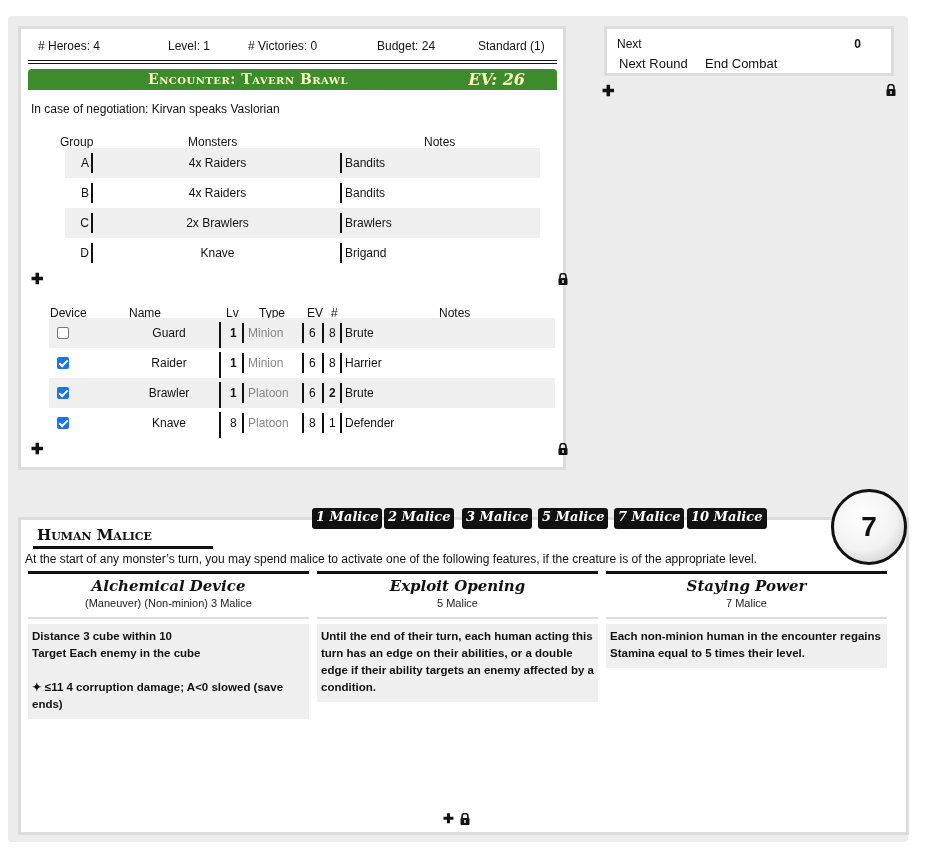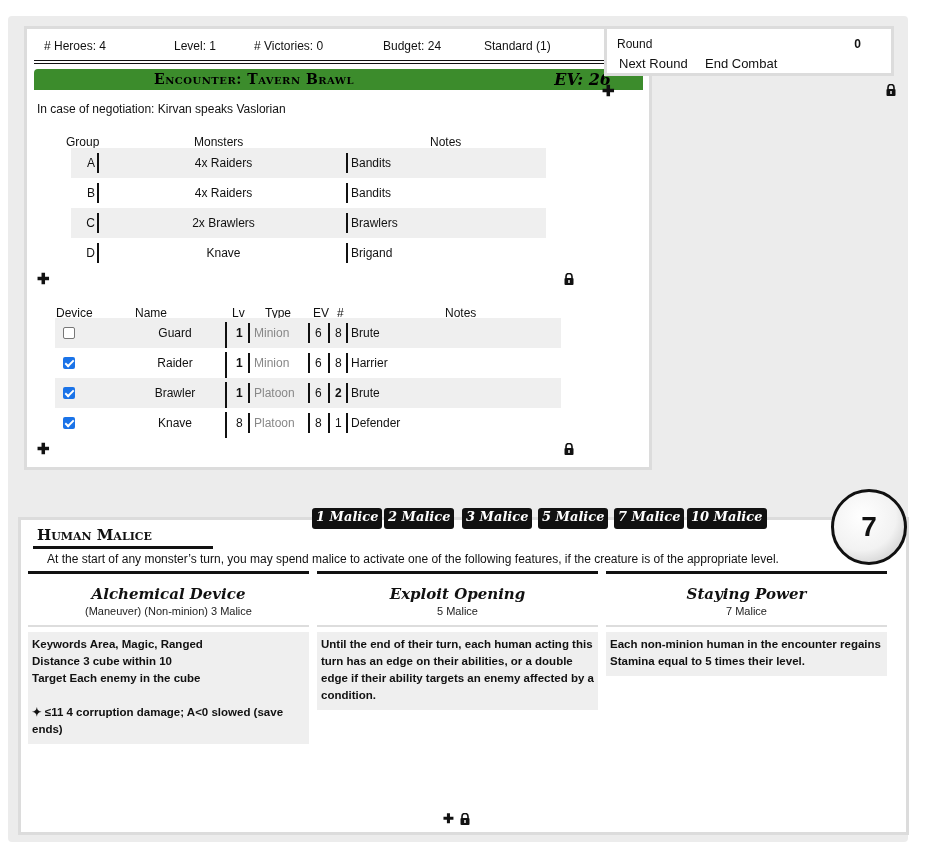--- a/index.html
+++ b/index.html
@@ -4,25 +4,25 @@
 <style>
   * { box-sizing: border-box; margin: 0; padding: 0; }
   html, body { width: 928px; height: 849px; background: #ffffff; overflow: hidden; }
   body { font-family: "Liberation Sans", sans-serif; font-size: 12px; color: #111; position: relative; }
 
   .outer { position: absolute; left: 8px; top: 16px; width: 900px; height: 826px; background: #ececec; border-radius: 4px; }
 
   .card { position: absolute; background: #fff; border: 3px solid #dcdcdc; }
 
   
-  #enc { left: 24px; top: 26px; width: 628px; height: 444px; }
+  #enc { left: 18px; top: 26px; width: 548px; height: 444px; }
   .stats { position: absolute; left: 0; top: 10px; width: 100%; height: 16px; font-size: 12px; }
   .stats span { position: absolute; top: 0; white-space: nowrap; }
   .dbl { position: absolute; left: 7px; right: 6px; top: 31px; height: 4px; border-top: 1.5px solid #111; border-bottom: 1.5px solid #111; }
-  .titlebar { position: absolute; left: 7px; right: 6px; top: 40px; height: 21px; background: #3c8c2c; border-radius: 4px 4px 0 0; color: #000000; font-family: "DejaVu Serif", serif; font-weight: bold; }
+  .titlebar { position: absolute; left: 7px; right: 6px; top: 40px; height: 21px; background: #3c8c2c; border-radius: 4px 4px 0 0; color: #fef9c3; font-family: "DejaVu Serif", serif; font-weight: bold; }
   .titlebar .t { position: absolute; left: 120px; top: 2px; font-size: 14px; font-variant: small-caps; letter-spacing: 0.5px; }
   .titlebar .ev { position: absolute; right: 32px; top: 1px; font-size: 16px; font-style: italic; }
   .negot { position: absolute; left: 10px; top: 73px; font-size: 12px; }
 
   .ghead { position: absolute; top: 106px; font-size: 12px; }
   .grow { position: absolute; left: 44px; width: 475px; height: 30px; }
   .grow.alt { background: #efefef; }
   .grow .letter { position: absolute; left: 10px; top: 8px; width: 14px; text-align: right; }
   .vbar { position: absolute; width: 2px; height: 20px; top: 5px; background: #111; }
   .grow .mon { position: absolute; left: 30px; width: 245px; top: 8px; text-align: center; }
@@ -44,28 +44,28 @@
   
   #round { left: 604px; top: 26px; width: 290px; height: 50px; }
   #round .lbl { position: absolute; left: 10px; top: 8px; }
   #round .val { position: absolute; right: 30px; top: 8px; }
   #round .btn { position: absolute; top: 27px; font-size: 13px; cursor: pointer; }
 
   
   #mal { left: 18px; top: 517px; width: 891px; height: 318px; border-right: none; }
   .mtitle { position: absolute; left: 16px; top: 6px; font-family: "DejaVu Serif", serif; font-variant: small-caps; font-weight: bold; font-size: 15px; }
   .mul { position: absolute; left: 12px; top: 26px; width: 180px; height: 3px; background: #111; }
-  .mdesc { position: absolute; left: 26px; top: 32px; font-size: 12px; white-space: nowrap; }
+  .mdesc { position: absolute; left: 4px; top: 32px; font-size: 12px; white-space: nowrap; }
   .tab { position: absolute; top: 0; height: 21px; background: #111; color: #fff; font-family: "DejaVu Serif", serif; font-style: italic; font-weight: bold; font-size: 13px; padding: 1px 4px; border-radius: 3px; white-space: nowrap; cursor: pointer; }
 
   .pool { position: absolute; left: 831px; top: 489px; width: 76px; height: 76px; border-radius: 50%; border: 3px solid #111; background: radial-gradient(circle at 40% 35%, #ffffff 0%, #f2f2f2 55%, #bdbdbd 100%); font-size: 28px; font-weight: bold; text-align: center; line-height: 70px; }
 
   .col { position: absolute; top: 51px; width: 281px; }
   .col .topbar { height: 3px; background: #111; }
-  .col .name { text-align: center; font-family: "DejaVu Serif", serif; font-style: italic; font-weight: bold; font-size: 15px; margin-top: 11px; height: 20px; }
+  .col .name { text-align: center; font-family: "DejaVu Serif", serif; font-style: italic; font-weight: bold; font-size: 15px; margin-top: 3px; height: 20px; }
   .col .cost { text-align: center; font-size: 11px; height: 18px; color: #222; }
   .col .sep { height: 2px; background: #ddd; margin-top: 2px; }
   .col .body { background: #efefef; margin-top: 5px; padding: 4px 4px 6px 4px; font-size: 11.5px; font-weight: bold; line-height: 17px; }
   .col .body div { white-space: normal; }
 </style>
 </head>
 <body>
 
 <div class="outer"></div>
 
@@ -191,21 +191,21 @@
 
   <span class="plus" style="left:10px;top:412px">✚</span>
   <svg class="lock" style="left:537px;top:414px" viewBox="0 0 10 12">
       <path d="M2 5V3.5a3 3 0 0 1 6 0V5" fill="none" stroke="#111" stroke-width="1.6"></path>
       <rect x="0.5" y="5" width="9" height="7" rx="1" fill="#111"></rect>
       <rect x="4.3" y="7" width="1.4" height="3" fill="#fff"></rect>
     </svg>
 </div>
 
 <div class="card" id="round">
-  <span class="lbl">Round</span>
+  <span class="lbl">Next</span>
   <span class="val" style="font-weight:bold">0</span>
   <span class="btn" style="left:12px">Next Round</span>
   <span class="btn" style="left:98px">End Combat</span>
 </div>
 <span class="plus" style="left:602px;top:83px">✚</span>
 <svg class="lock" style="left:886px;top:84px" viewBox="0 0 10 12">
     <path d="M2 5V3.5a3 3 0 0 1 6 0V5" fill="none" stroke="#111" stroke-width="1.6"></path>
     <rect x="0.5" y="5" width="9" height="7" rx="1" fill="#111"></rect>
     <rect x="4.3" y="7" width="1.4" height="3" fill="#fff"></rect>
   </svg>
@@ -214,21 +214,20 @@
   <div class="mtitle">Human Malice</div>
   <div class="mul"></div>
   <div class="mdesc">At the start of any monster’s turn, you may spend malice to activate one of the following features, if the creature is of the appropriate level.</div>
 
   <div class="col" style="left:7px">
     <div class="topbar"></div>
     <div class="name">Alchemical Device</div>
     <div class="cost">(Maneuver) (Non-minion) 3 Malice</div>
     <div class="sep"></div>
     <div class="body">
-      <div>Keywords Area, Magic, Ranged</div>
       <div>Distance 3 cube within 10</div>
       <div>Target Each enemy in the cube</div>
       <div style="height:17px"></div>
       <div>✦ ≤11 4 corruption damage; A&lt;0 slowed (save ends)</div>
     </div>
   </div>
 
   <div class="col" style="left:296px">
     <div class="topbar"></div>
     <div class="name">Exploit Opening</div>

